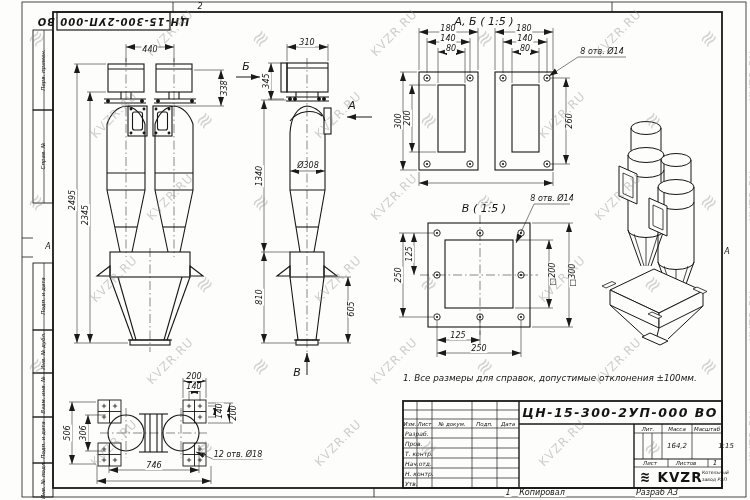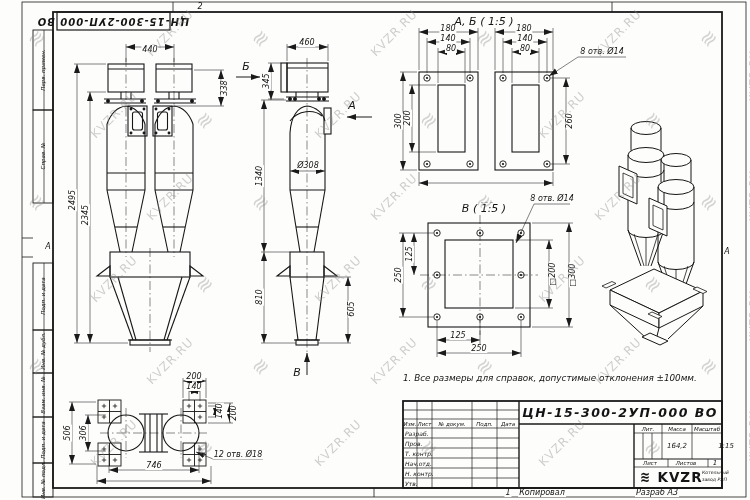--- a/index.html
+++ b/index.html
@@ -435,21 +435,21 @@
     <path d="M697,287 L707,291.5 L703,293.5 L693,289 Z" stroke-width="0.8"></path>
     <path d="M652,312 L662,316.5 L658,318.5 L648,314 Z" stroke-width="0.8"></path>
   </g>
 </svg>
 
 <div id="labels-layer">
       <div class="dim" style="left: 150px; top: 50px; transform: translate(-50%, -50%) rotate(0deg); font-style: italic;">440</div>
       <div class="dim" style="left: 73px; top: 200px; transform: translate(-50%, -50%) rotate(-90deg);">2495</div>
       <div class="dim" style="left: 86px; top: 215px; transform: translate(-50%, -50%) rotate(-90deg);">2345</div>
       <div class="dim" style="left: 225px; top: 88px; transform: translate(-50%, -50%) rotate(-90deg);">338</div>
-      <div class="dim" style="left: 307px; top: 43px; transform: translate(-50%, -50%) rotate(0deg);">460</div>
+      <div class="dim" style="left: 307px; top: 43px; transform: translate(-50%, -50%) rotate(0deg);">310</div>
       <div class="dim" style="left: 267px; top: 81px; transform: translate(-50%, -50%) rotate(-90deg);">345</div>
       <div class="dim" style="left: 246px; top: 66px; font-size: 11px; transform: translate(-50%, -50%) rotate(0deg);">Б</div>
       <div class="dim" style="left: 352px; top: 105px; font-size: 11px; transform: translate(-50%, -50%) rotate(0deg);">А</div>
       <div class="dim" style="left: 308px; top: 166px; transform: translate(-50%, -50%) rotate(0deg);">Ø308</div>
       <div class="dim" style="left: 260px; top: 176px; transform: translate(-50%, -50%) rotate(-90deg);">1340</div>
       <div class="dim" style="left: 260px; top: 297px; transform: translate(-50%, -50%) rotate(-90deg);">810</div>
       <div class="dim" style="left: 352px; top: 309px; transform: translate(-50%, -50%) rotate(-90deg);">605</div>
       <div class="dim" style="left: 297px; top: 372px; font-size: 11px; transform: translate(-50%, -50%) rotate(0deg);">В</div>
       <div class="dim" style="left: 484px; top: 21px; font-size: 11px; transform: translate(-50%, -50%) rotate(0deg);">А, Б ( 1:5 )</div>
       <div class="dim" style="left: 448px; top: 29px; transform: translate(-50%, -50%) rotate(0deg);">180</div>

